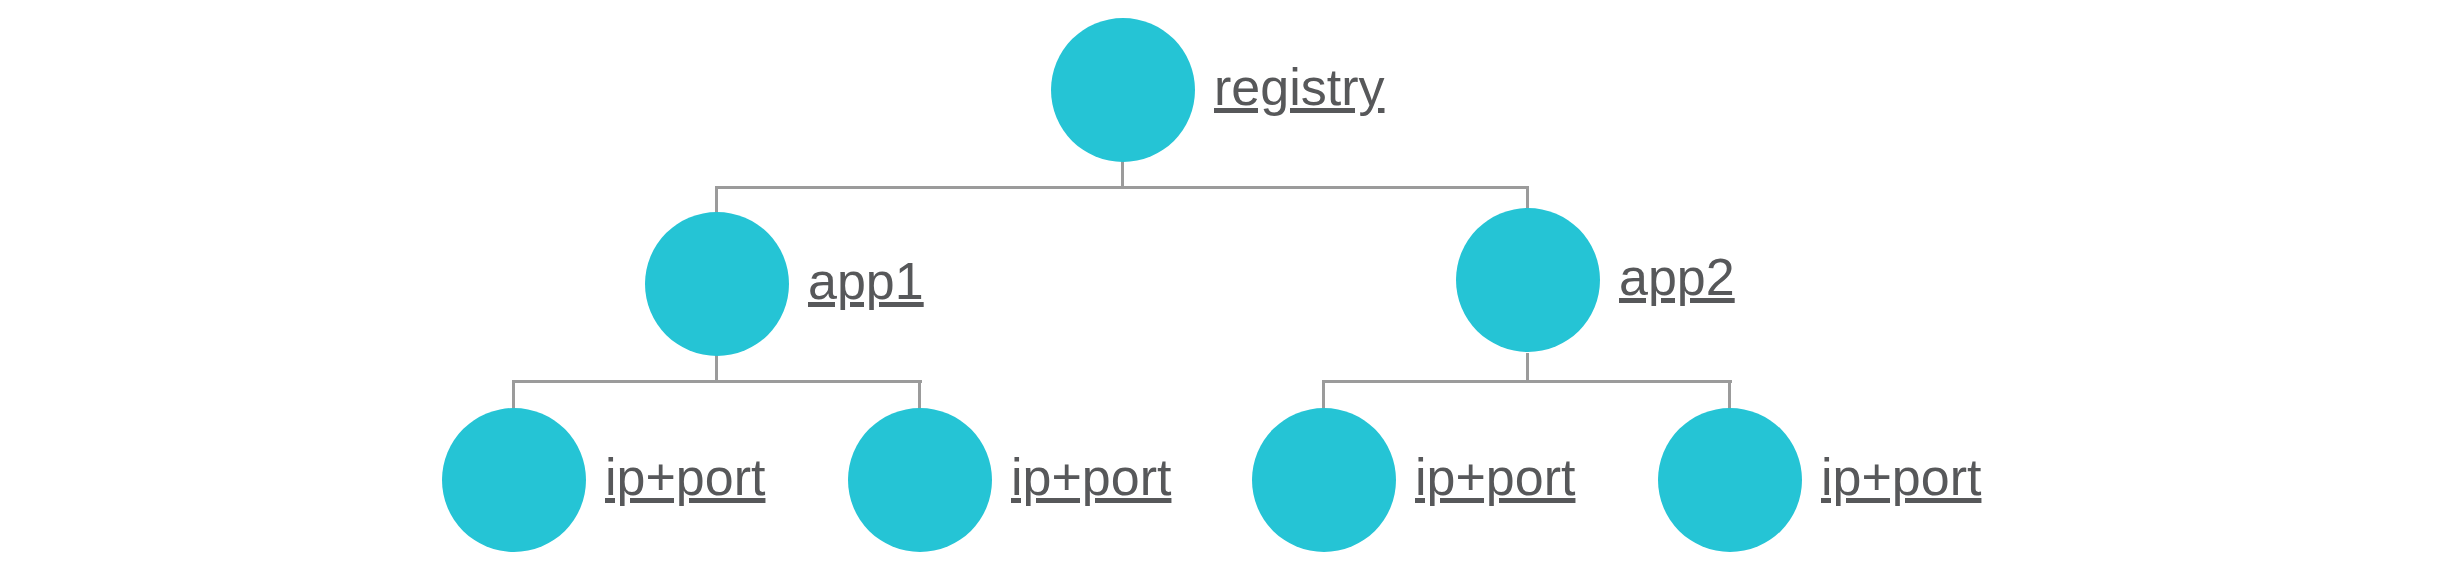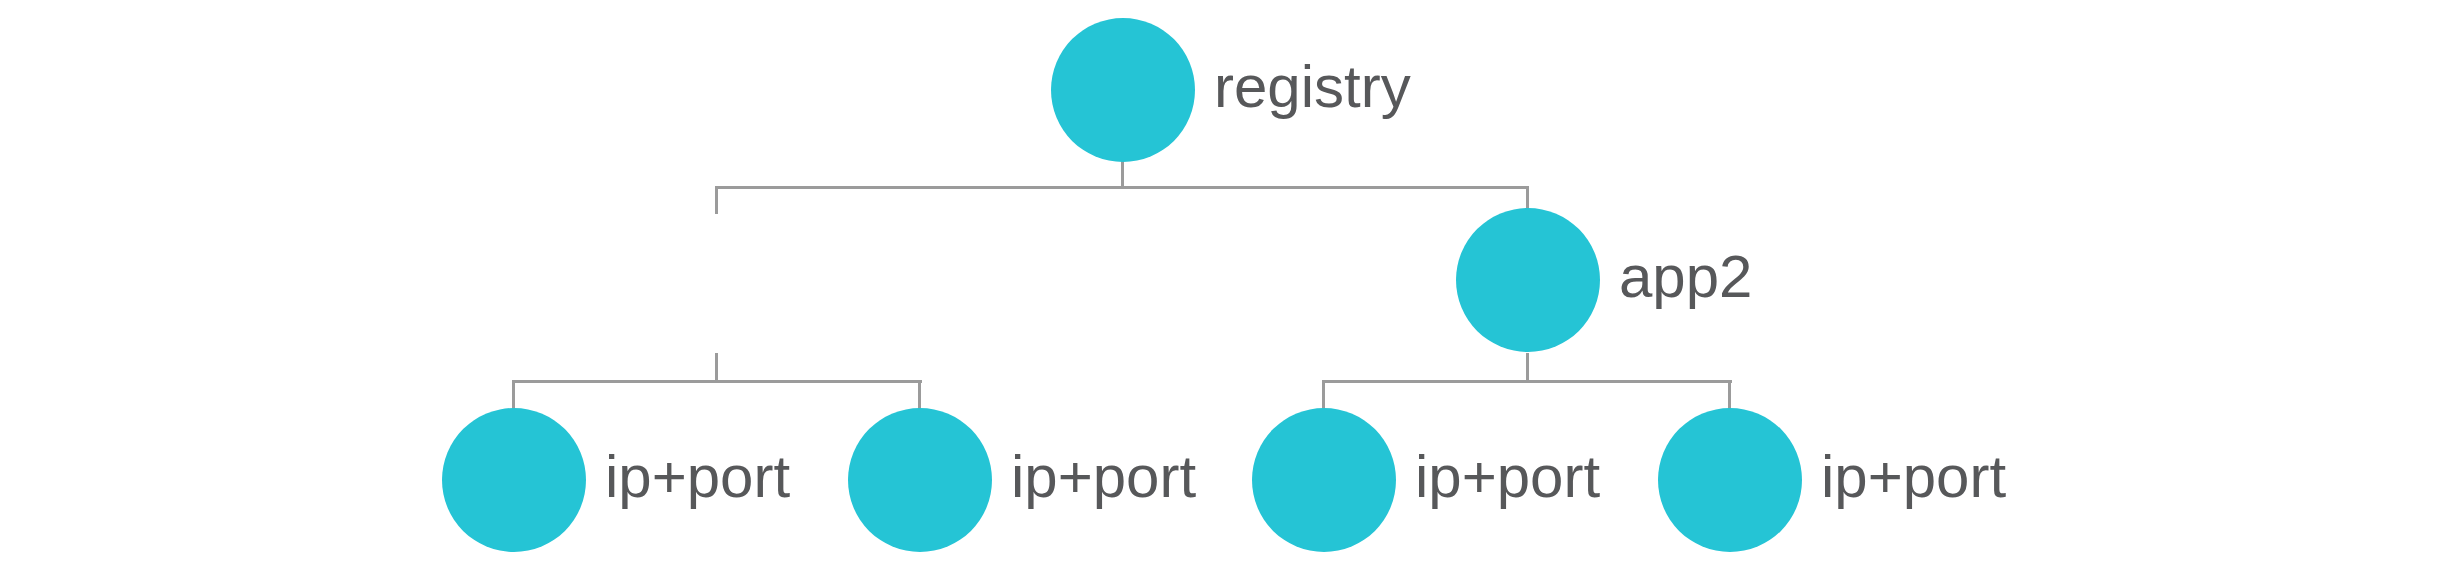--- a/index.html
+++ b/index.html
@@ -23,25 +23,26 @@
     gap: 19px;
   }
   .circle {
     width: 144px;
     height: 144px;
     border-radius: 50%;
     background: var(--node-fill, #25c4d5);
     flex: 0 0 auto;
   }
   .label {
-    font-size: 60px;
+    font-size: 52px;
     line-height: 1;
     color: var(--label-text, #57585a);
     white-space: nowrap;
     padding-bottom: 6px;
+    text-decoration: underline;
   }
   .hline {
     position: absolute;
     height: 3px;
     background: var(--connector, #9b9b9b);
   }
   .vline {
     position: absolute;
     width: 3px;
     background: var(--connector, #9b9b9b);
@@ -65,20 +66,24 @@
   <div class="vline" style="left:1526px; top:353px; height:30px"></div>
   <div class="hline" style="left:1322px; top:380px; width:410px"></div>
   <div class="vline" style="left:1322px; top:380px; height:30px"></div>
   <div class="vline" style="left:1728px; top:380px; height:30px"></div>
 
   <div class="node" style="left:1051px; top:18px">
     <span class="circle"></span>
     <span class="label">registry</span>
   </div>
 
+  <div class="node" style="left:645px; top:212px">
+    <span class="circle"></span>
+    <span class="label">app1</span>
+  </div>
 
   <div class="node" style="left:1456px; top:208px">
     <span class="circle"></span>
     <span class="label">app2</span>
   </div>
 
   <div class="node" style="left:442px; top:408px">
     <span class="circle"></span>
     <span class="label">ip+port</span>
   </div>

